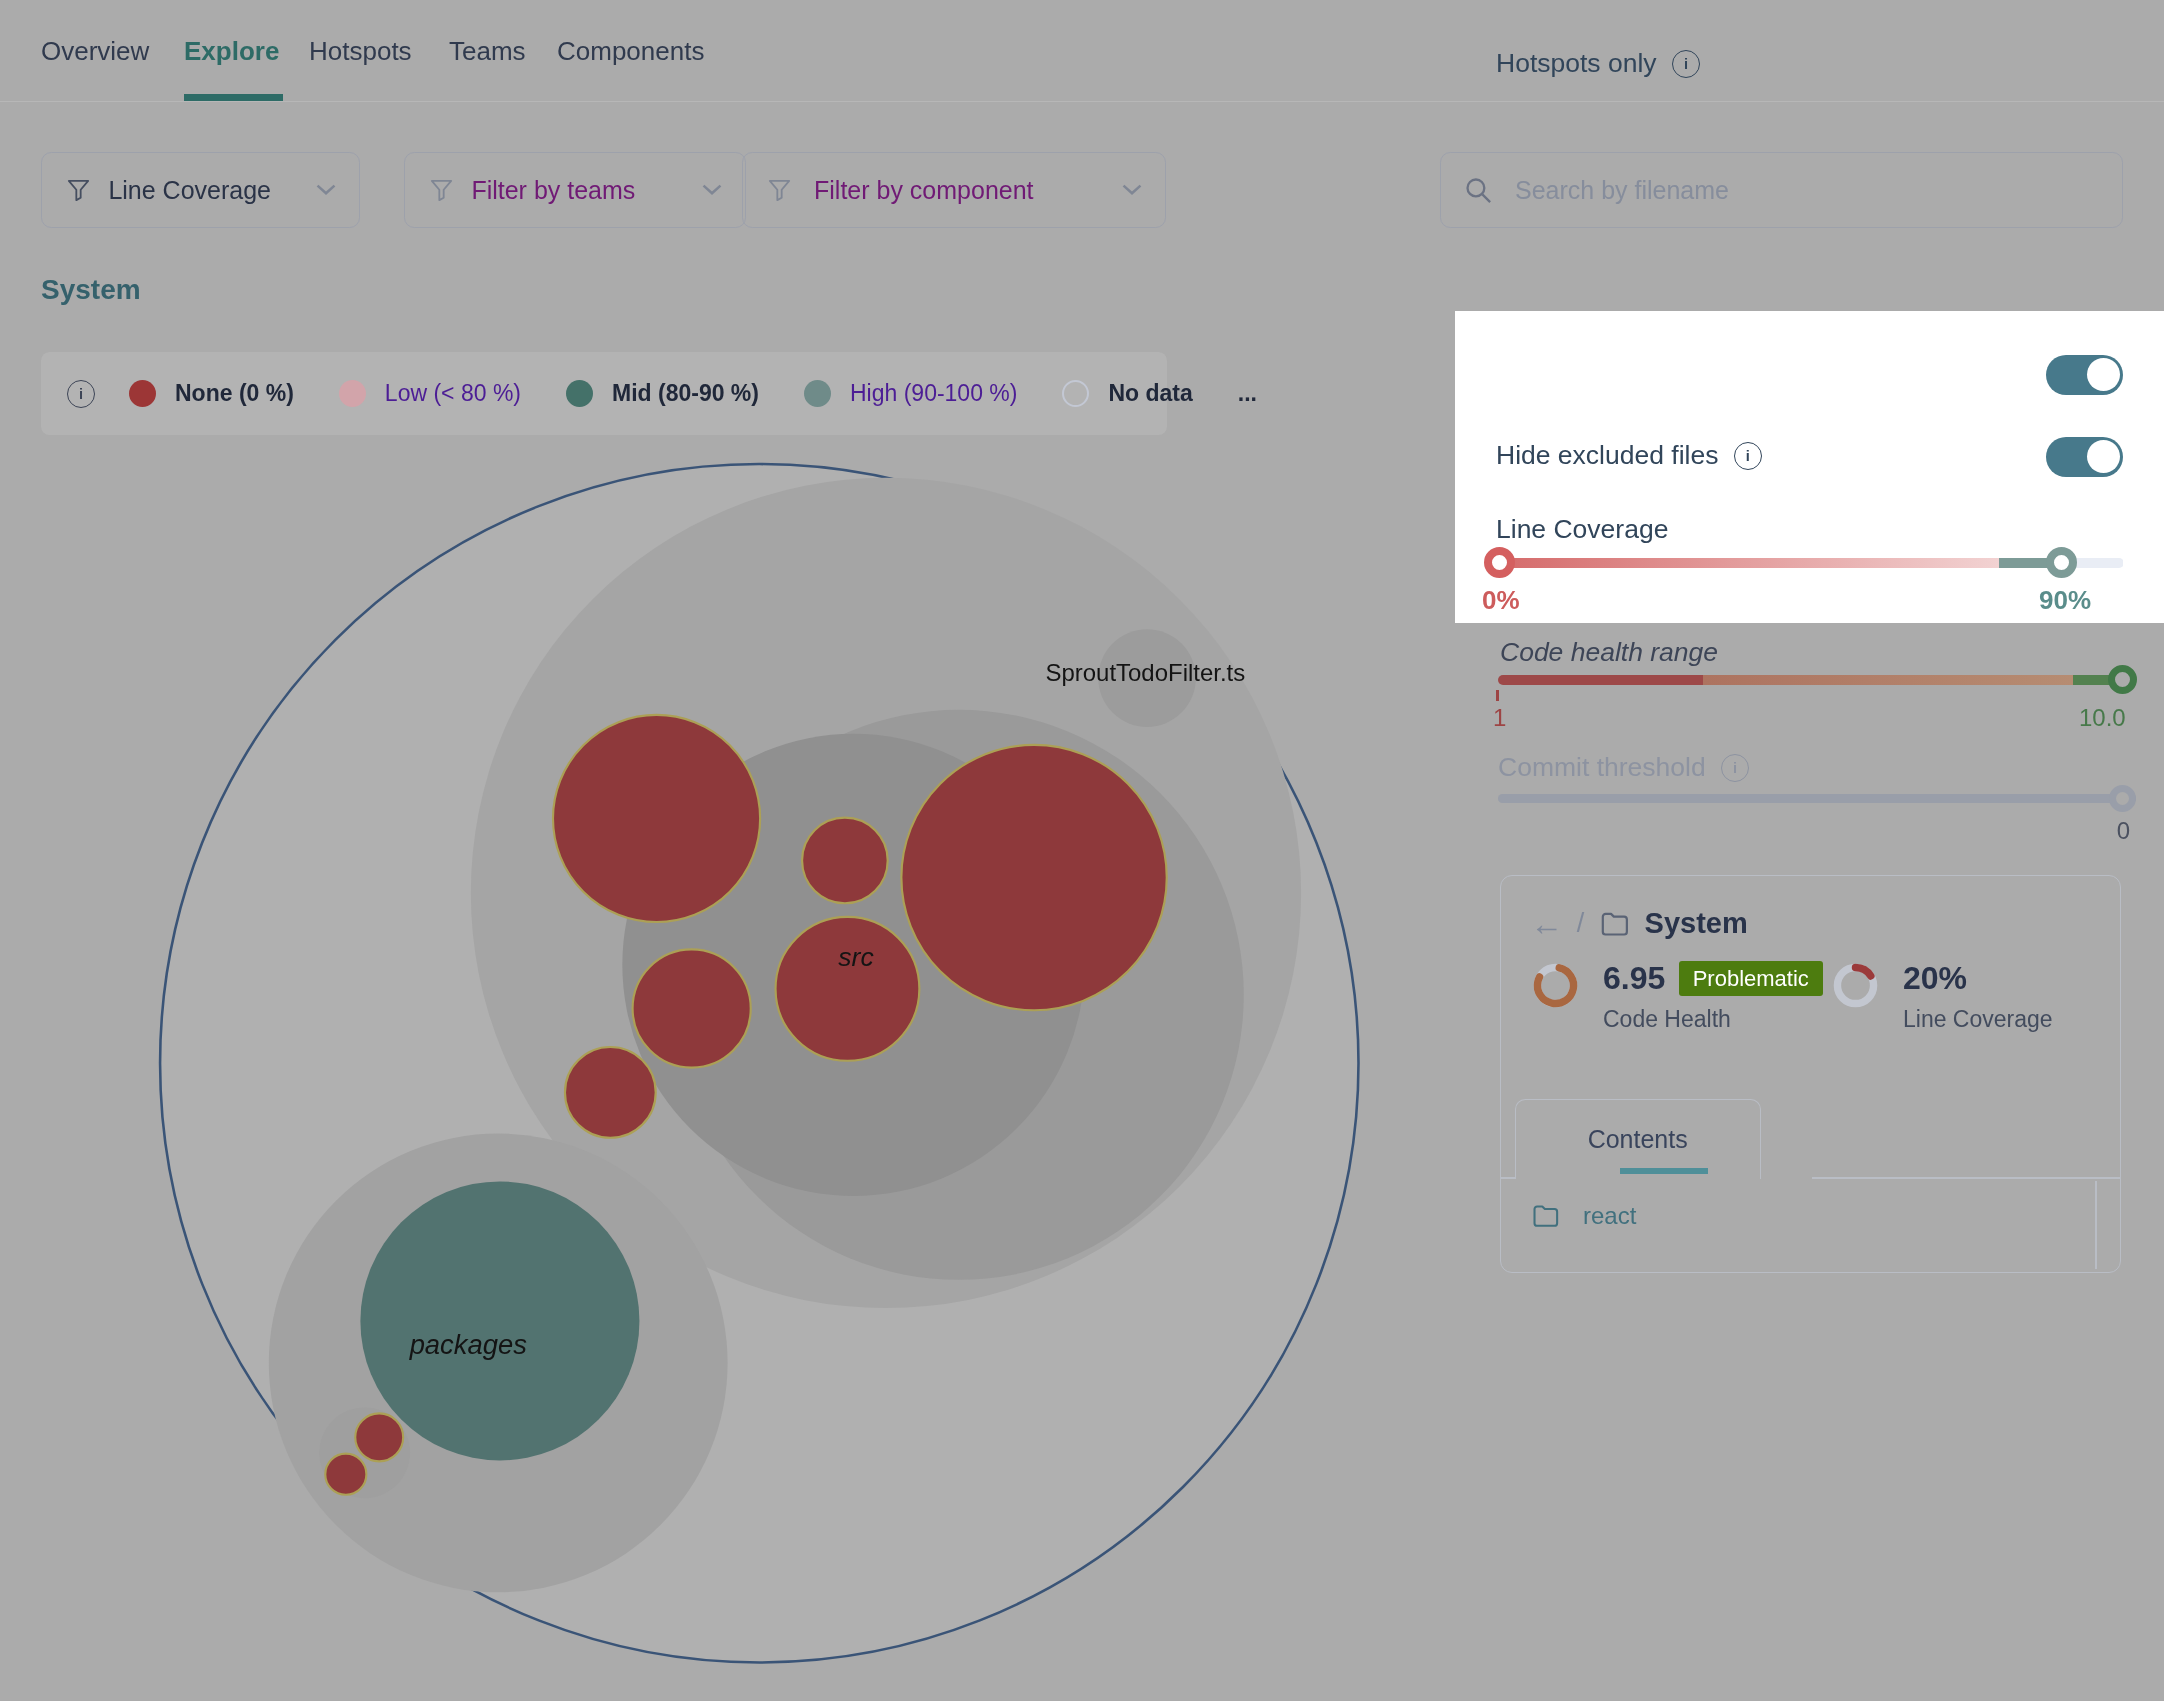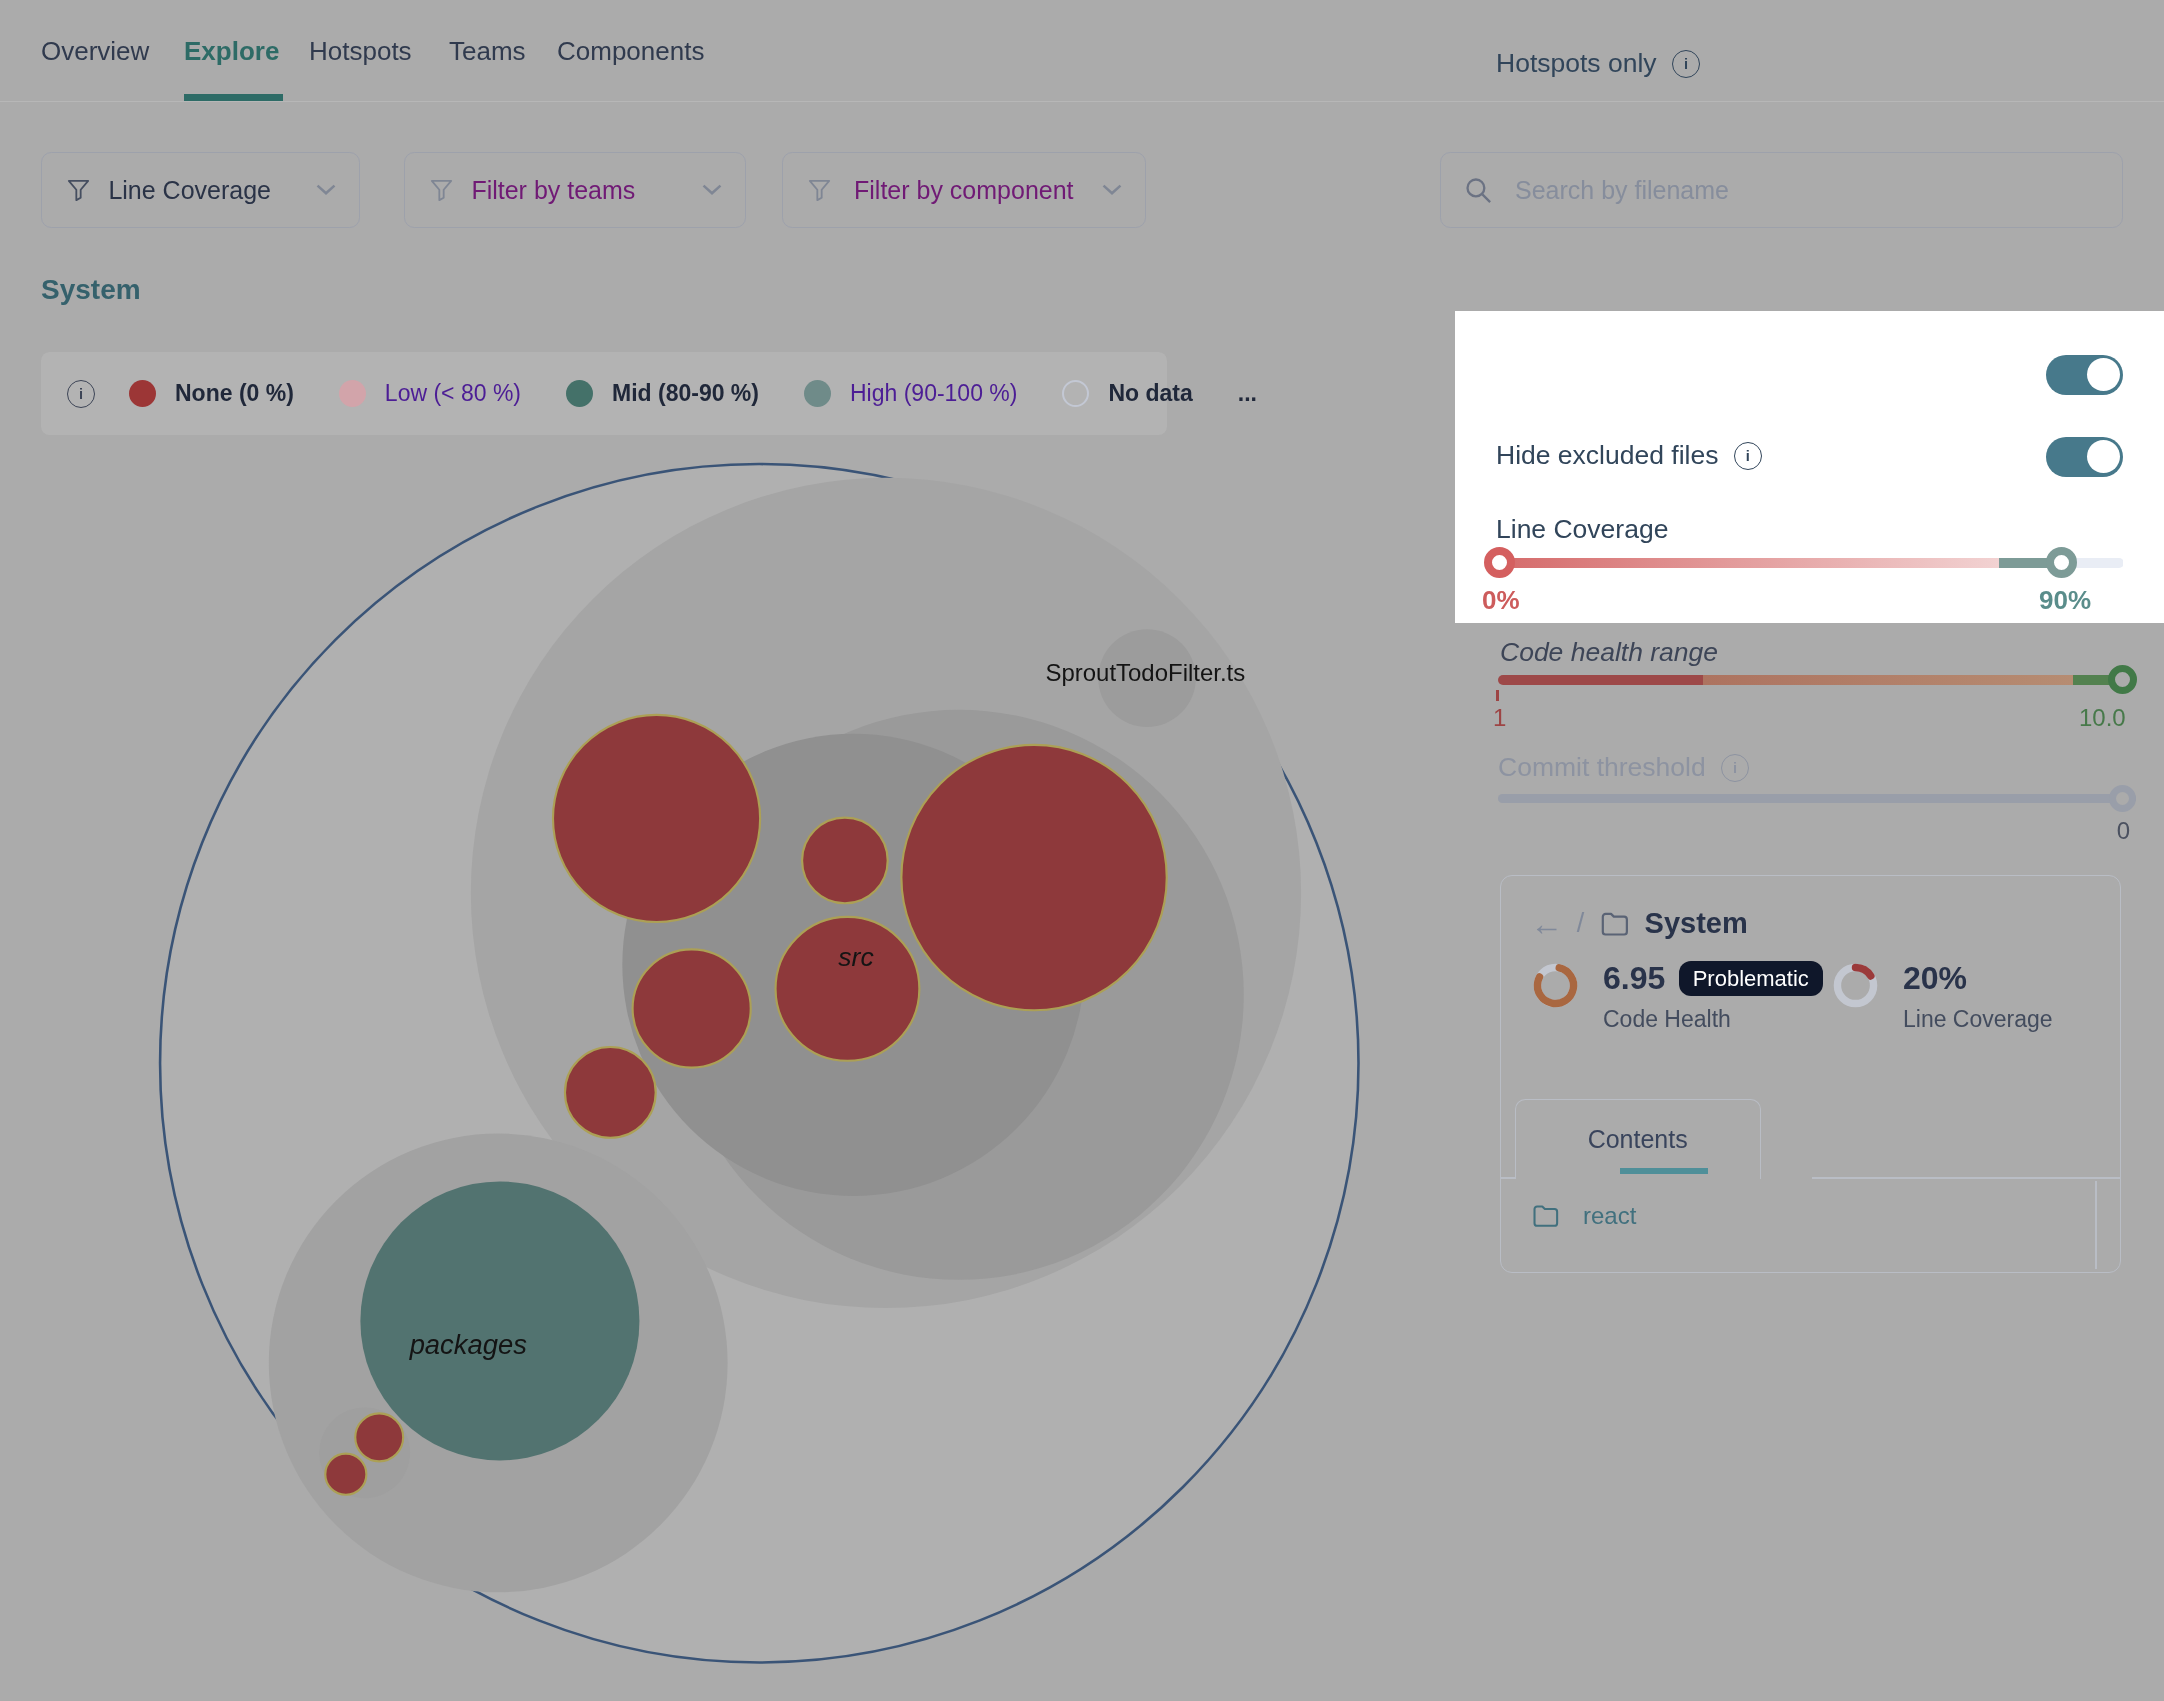--- a/index.html
+++ b/index.html
@@ -72,21 +72,21 @@
   #detail-card{position:absolute;left:1500px;top:875px;width:621px;height:398px;border:1.7px solid #b9bdc5;
                border-radius:12px;box-sizing:border-box;z-index:4;}
   #card-breadcrumb{position:absolute;left:29px;top:31px;display:flex;align-items:center;gap:13.7px;}
   #back-arrow{font-size:33px;color:#80899a;cursor:pointer;line-height:1;}
   #crumb-sep{font-size:27px;color:#80899a;}
   #card-title{font-size:29px;font-weight:700;color:#29334a;}
   .metric{position:absolute;top:84px;display:flex;gap:22px;}
   .metric .mtxt .vrow{display:flex;align-items:center;gap:13.7px;}
   .metric .value{font-size:32px;font-weight:700;color:#29334a;}
   .metric .mlabel{font-size:23px;color:#434c5e;margin-top:8.6px;}
-  .badge{background:#0f172a;color:#fff;font-size:22px;border-radius:12px;padding:4.3px 13.7px;}
+  .badge{background:#4d7c0f;color:#fff;font-size:22px;border-radius:3px;padding:4.3px 13.7px;}
   #metric-0{left:29px;} #metric-1{left:329px;}
   .tab-row{position:absolute;left:0;top:223px;width:100%;height:80px;}
   .tab-underline-seg{position:absolute;top:78px;height:1.7px;background:#b9bdc5;}
   #tab-active{position:absolute;left:13.7px;top:0;width:246px;height:80px;border:1.7px solid #b9bdc5;border-bottom:none;
               border-radius:10.3px 10.3px 0 0;box-sizing:border-box;display:flex;align-items:center;justify-content:center;cursor:pointer;}
   #tab-active .tlabel{font-size:25px;color:#39445c;}
   #tab-active .teal-line{position:absolute;left:104px;bottom:5.1px;width:88px;height:6px;background:#4f8f99;}
   #tab-inactive{position:absolute;left:311px;top:0;width:308px;height:80px;display:flex;align-items:center;justify-content:center;
                 font-size:25px;color:#39445c;cursor:pointer;}
   #card-contents-row{position:absolute;left:29px;top:324px;display:flex;align-items:center;gap:22px;cursor:pointer;}
@@ -139,21 +139,21 @@
   </div>
   <div class="filter-btn f-muted" style="left:404px;width:342px;">
     <svg width="29" height="29" viewBox="0 0 24 24" style="color:#7f8694">
       <path d="M4 4h16l-6.2 7.4V18l-3.6 2v-8.6z" fill="none" stroke="currentColor" stroke-width="1.5" stroke-linejoin="round"></path>
       </svg>
     <span class="lbl">Filter by teams</span>
     <svg class="chev" width="22" height="13.7" viewBox="0 0 26 16">
       <polyline points="3,3 13,12 23,3" stroke="#7f8694" stroke-width="3" fill="none"></polyline>
       </svg>
   </div>
-  <div class="filter-btn f-muted" style="left:782px;width:364px;gap:20px;">
+  <div class="filter-btn f-muted" style="left:742px;width:424px;gap:20px;">
     <svg width="29" height="29" viewBox="0 0 24 24" style="color:#7f8694">
       <path d="M4 4h16l-6.2 7.4V18l-3.6 2v-8.6z" fill="none" stroke="currentColor" stroke-width="1.5" stroke-linejoin="round"></path>
       </svg>
     <span class="lbl">Filter by component</span>
     <svg class="chev" width="22" height="13.7" viewBox="0 0 26 16">
       <polyline points="3,3 13,12 23,3" stroke="#7f8694" stroke-width="3" fill="none"></polyline>
       </svg>
   </div>
   <div id="search-box">
     <svg width="31" height="31" viewBox="0 0 24 24">

